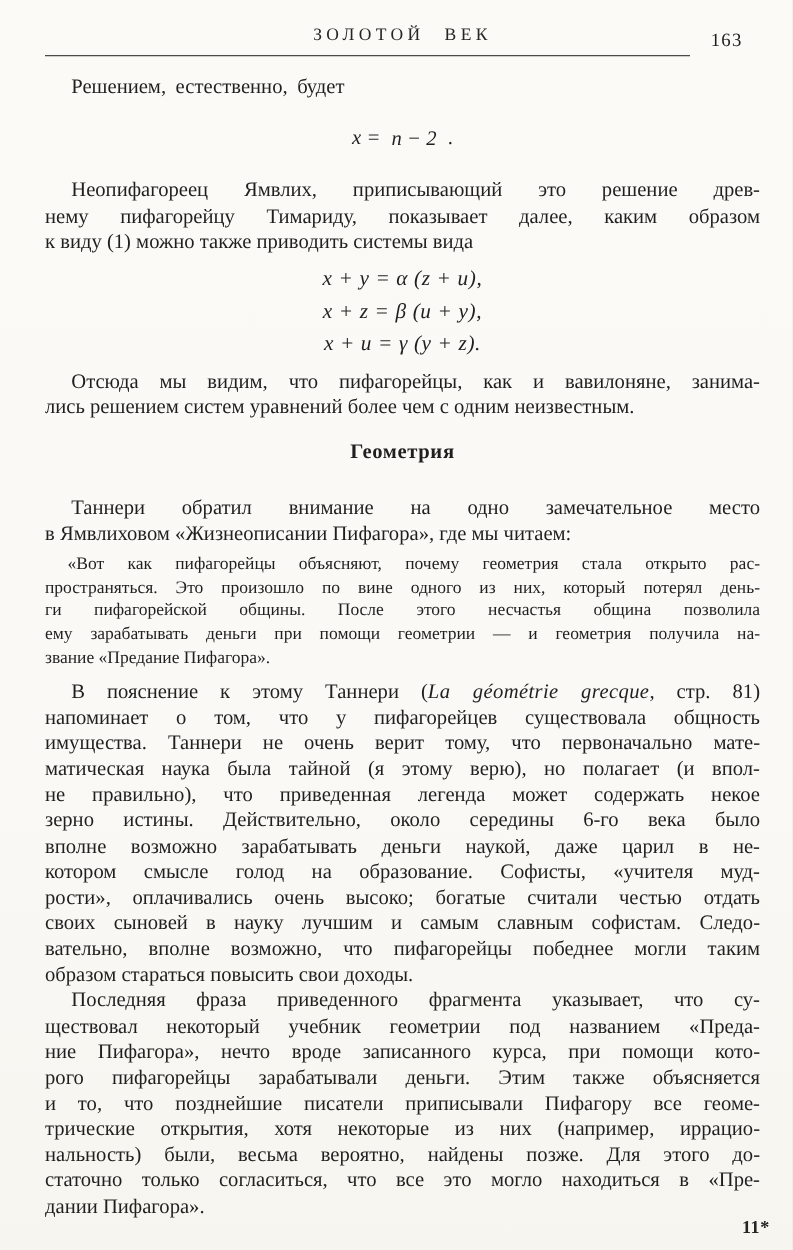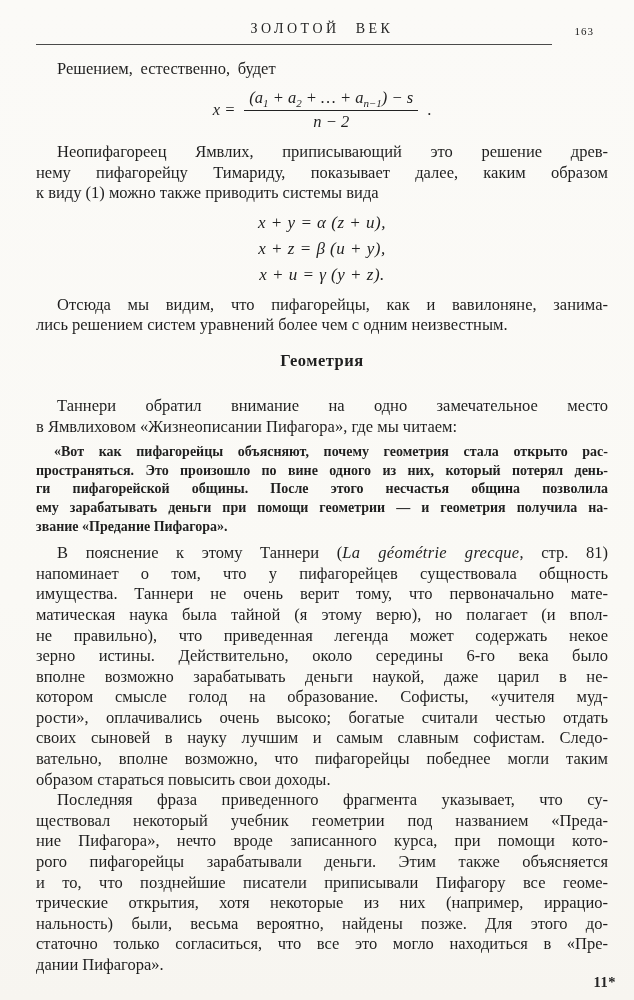--- a/index.html
+++ b/index.html
@@ -20,21 +20,21 @@
   
   .pagehead { position: relative; height: 46px; }
   .running-head {
     position: absolute; top: 21px; left: 0; right: 0;
     text-align: center;
     font-size: 14px; letter-spacing: 3.5px; word-spacing: 9px;
     color: #252525;
   }
   .folio {
     position: absolute; right: 14px; top: 25px;
-    font-size: 11px; letter-spacing: 1px; color: #1c1c1c;
+    font-size: 15px; letter-spacing: 1px; color: #1c1c1c;
   }
   .rule {
     position: absolute; left: 0; right: 56px; top: 44px;
     border-top: 1.4px solid #4a4a4a;
   }
   
   .content { font-size: 16.5px; color: #1f1f1f; }
   .tline {
     line-height: 20.6px;
     text-align: justify;
@@ -71,21 +71,21 @@
   }
   
   .section-heading {
     margin: 15px 0 25px 0;
     text-align: center;
     font-size: 16.5px; font-weight: bold;
     letter-spacing: 0.5px;
   }
   
   .quote { margin: 6px 0 7px 0; }
-  .quote > .tline { font-size: 14px; line-height: 18.6px; font-weight: bold; }
+  .quote > .tline { font-size: 14px; line-height: 18.6px; }
   .quote > .tline:first-child { text-indent: 18px; }
   
   .ftitle { font-style: italic; letter-spacing: 0.3px; }
   
   .signature {
     position: absolute; right: 18px; bottom: 9px;
     font-size: 14.5px; font-weight: bold; letter-spacing: 0.5px;
     color: #242424;
   }
 </style>
@@ -100,21 +100,20 @@
     <div class="rule"></div>
   </header>
 
   <main class="content">
 
     <p class="intro">Решением, естественно, будет</p>
 
     <div class="formula">
       <span class="lhs">x =</span>
       <span class="frac">
-        <span class="num"><span>(a</span><sub>1</sub><span> + a</span><sub>2</sub><span> + … + a</span><sub>n−1</sub><span>) − s</span></span>
         <span class="den">n − 2</span>
       </span>
       <span class="period">.</span>
     </div>
 
     <div class="para">
         <div class="tline">Неопифагореец Ямвлих, приписывающий это решение древ-</div>
         <div class="tline">нему пифагорейцу Тимариду, показывает далее, каким образом</div>
         <div class="tline">к виду (1) можно также приводить системы вида</div>
       </div>

